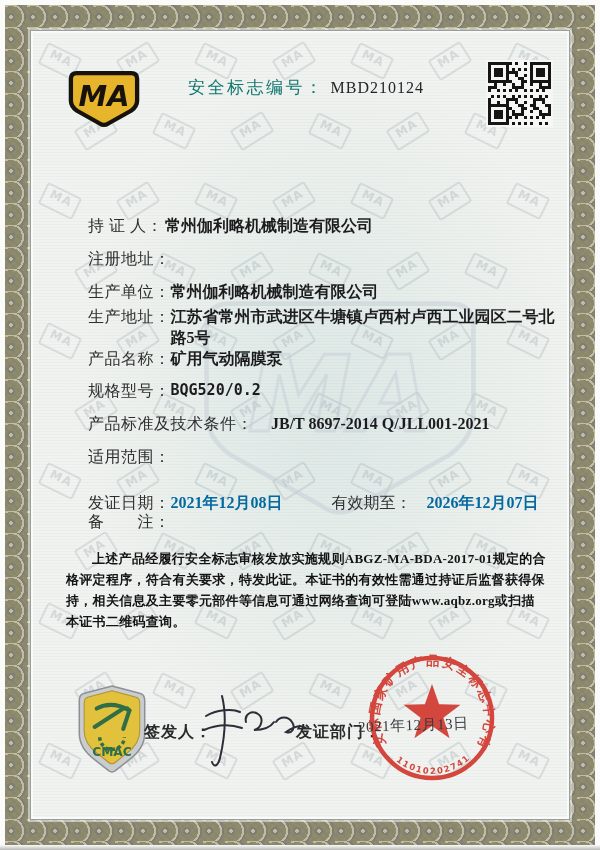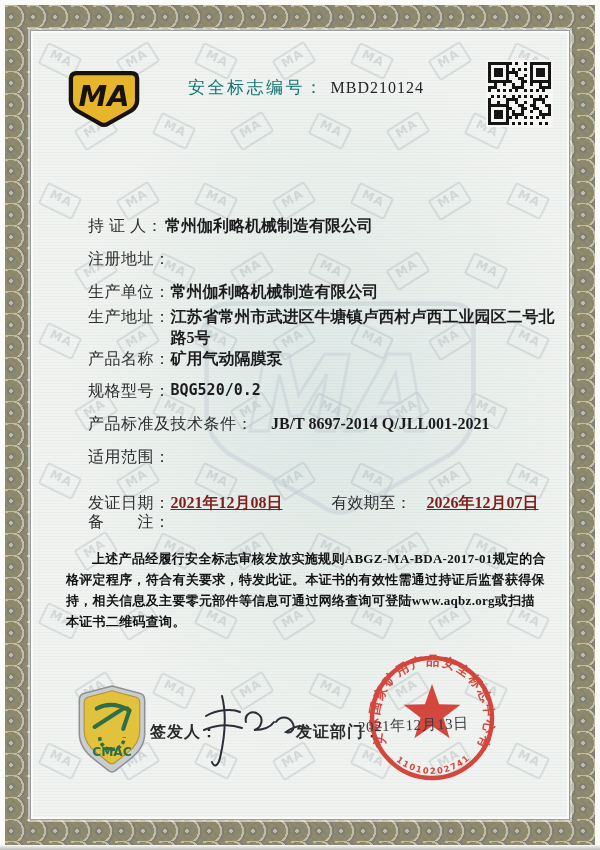--- a/index.html
+++ b/index.html
@@ -47,30 +47,30 @@
     font:900 36px "DejaVu Sans",sans-serif; letter-spacing:1px; color:#1d1d1f;
   }
 
   .row{position:absolute; left:88px; width:472px; display:flex; align-items:flex-start;
        font-size:16px; line-height:21px; color:#2f2f31;}
   .lbl{flex:0 0 77px; letter-spacing:.5px; white-space:nowrap;}
   .row.wide .lbl{flex:0 0 auto; margin-right:18px;}
   .val{font-weight:600; color:#1c1c1e; max-width:384px;}
   .val.mono{font-family:"DejaVu Sans Mono",monospace; font-weight:700; font-size:15px;}
   .lbl2{flex:0 0 95px; margin-left:21px; white-space:nowrap;}
-  .val-d{flex:0 0 140px; font-weight:600; color:#7f1d1d;text-decoration:underline;}
+  .val-d{flex:0 0 140px; font-weight:600; color:#0369a1;}
 
   .statement{
     position:absolute; left:66px; top:548px; width:480px;
     font-size:13px; font-weight:700; line-height:21px; text-indent:2em;
     letter-spacing:.3px; color:#141416;
   }
 
   .cmac{position:absolute; left:76px; top:684px;}
-  .signer{position:absolute; left:150px; top:722px; font-size:16px; font-weight:700; color:#2a2a2c; letter-spacing:1px;}
+  .signer{position:absolute; left:144px; top:722px; font-size:16px; font-weight:700; color:#2a2a2c; letter-spacing:1px;}
   .signature{position:absolute; left:196px; top:688px;}
   .issuer{position:absolute; left:296px; top:722px; font-size:16px; font-weight:700; color:#2a2a2c; letter-spacing:1px;}
   .stamp-date{position:absolute; left:358px; top:716px; font-size:15px; color:#3a3a40; transform:rotate(-2deg); z-index:5; letter-spacing:.5px;}
   .stamp{position:absolute; left:350px; top:636px; z-index:4; opacity:.92;}
   .edge-shade{position:absolute; left:0; bottom:0; width:600px; height:5px;
     background:linear-gradient(180deg, rgba(0,0,0,0), rgba(60,60,60,.35));}
 </style>
 </head>
 <body>
 

